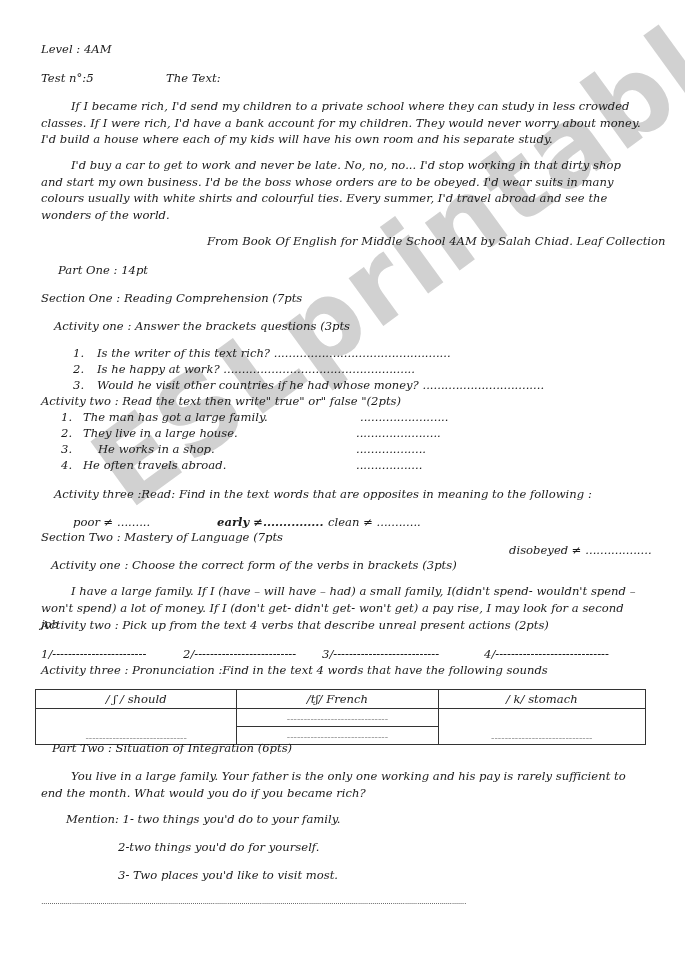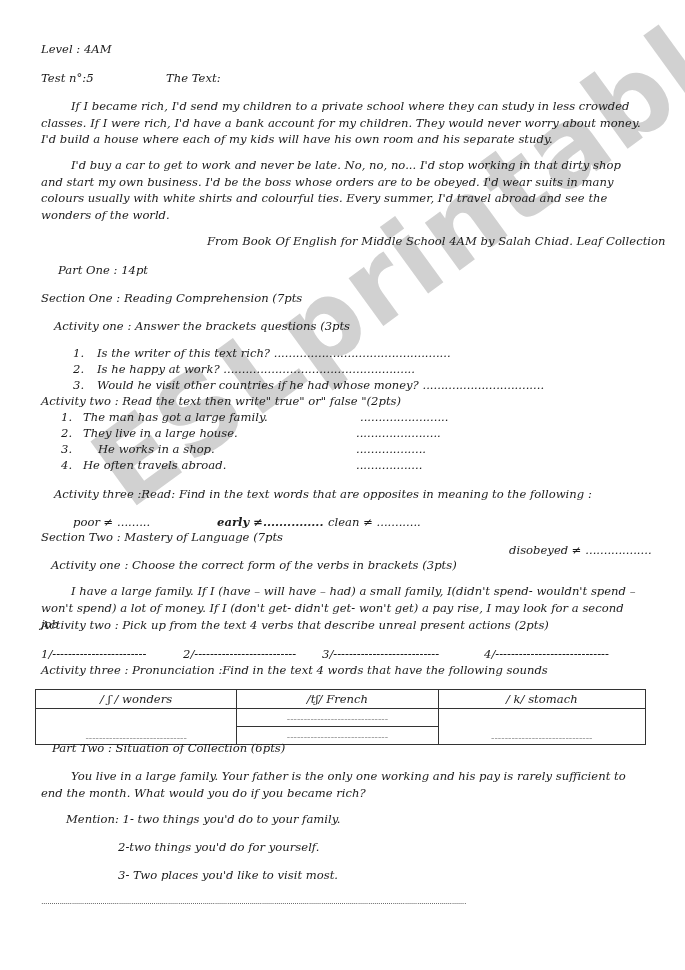--- a/index.html
+++ b/index.html
@@ -87,35 +87,35 @@
     <div class="abs" style="left:484px;top:647px;">4/-----------------------------</div>
   </div>
 
   <div class="abs" style="left:41px;top:663px;text-align:right;">
     <span class="u">Activity three : Pronunciation :</span><span>Find in the text 4 words that have the following sounds</span>
   </div>
 
   <table class="pron">
     <tbody>
         <tr>
-      <td class="h" style="width:33%;">/ ʃ / wonders</td>
+      <td class="h" style="width:33%;">/ ʃ / should</td>
       <td class="h" style="width:33%;">/tʃ/  French</td>
       <td class="h" style="width:34%;">/ k/ stomach</td>
     </tr>
     <tr>
       <td rowspan="2" style="vertical-align:bottom;height:34px;"><span class="dash">------------------------------</span></td>
       <td style="height:17px;"><span class="dash">------------------------------</span></td>
       <td rowspan="2" style="vertical-align:bottom;"><span class="dash">------------------------------</span></td>
     </tr>
     <tr>
       <td style="height:17px;"><span class="dash">------------------------------</span></td>
     </tr>
   </tbody>
     </table>
 
-  <div class="abs u" style="left:52px;top:741px;">Part Two : Situation of Collection (6pts)</div>
+  <div class="abs u" style="left:52px;top:741px;">Part Two : Situation of Integration (6pts)</div>
   <div class="para indent" style="top:768px;">You live in a large family. Your father is the only one working and his pay is rarely sufficient to end the month. What would you do if you became rich?</div>
   <div class="abs" style="left:66px;top:812px;">Mention: 1- two things you'd do to your family.</div>
   <div class="abs" style="left:118px;top:840px;">2-two things you'd do for yourself.</div>
   <div class="abs" style="left:118px;top:868px;">3- Two places you'd like to visit most.</div>
   <div class="abs" style="left:41px;top:897px;font-size:8px;letter-spacing:-0.5px;">................................................................................................................................................................................................................</div>
 
 </div>
 
 </body></html>

